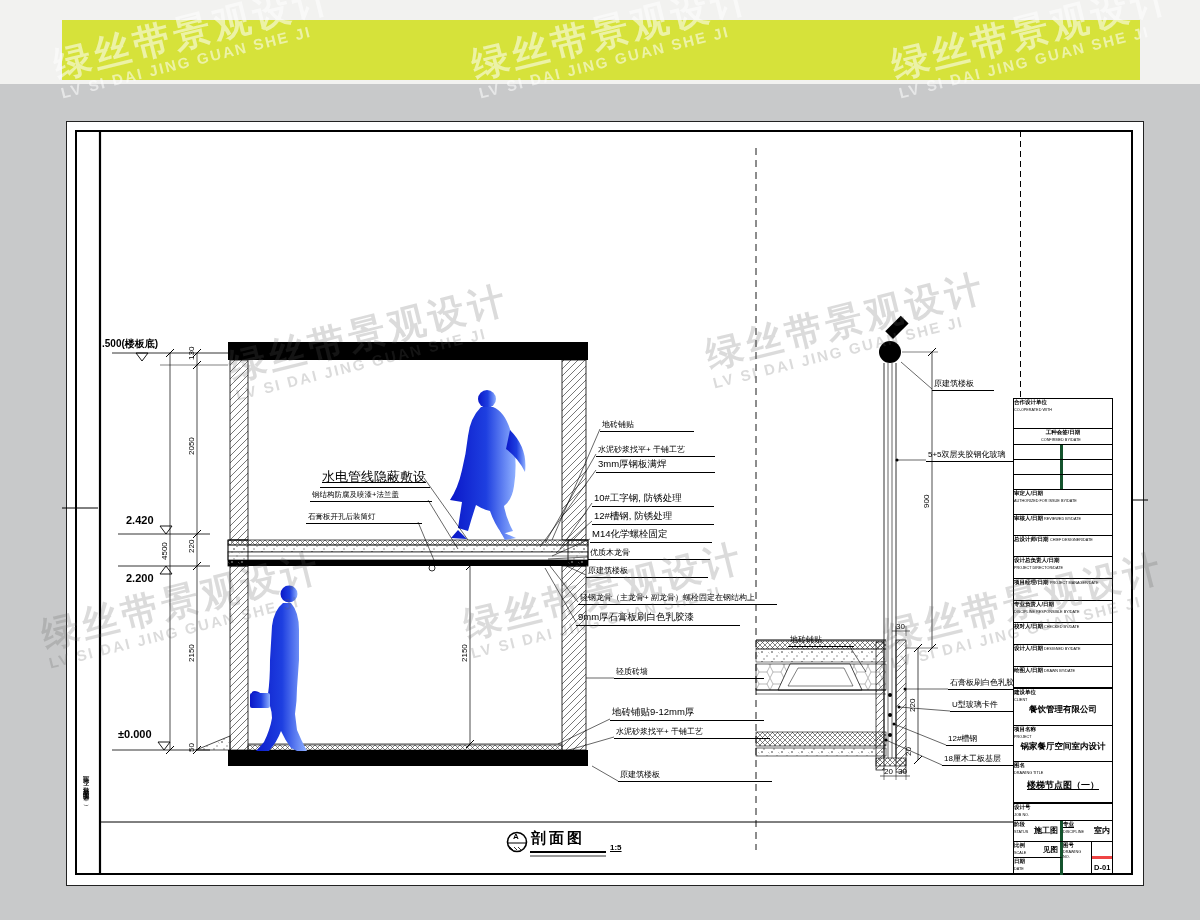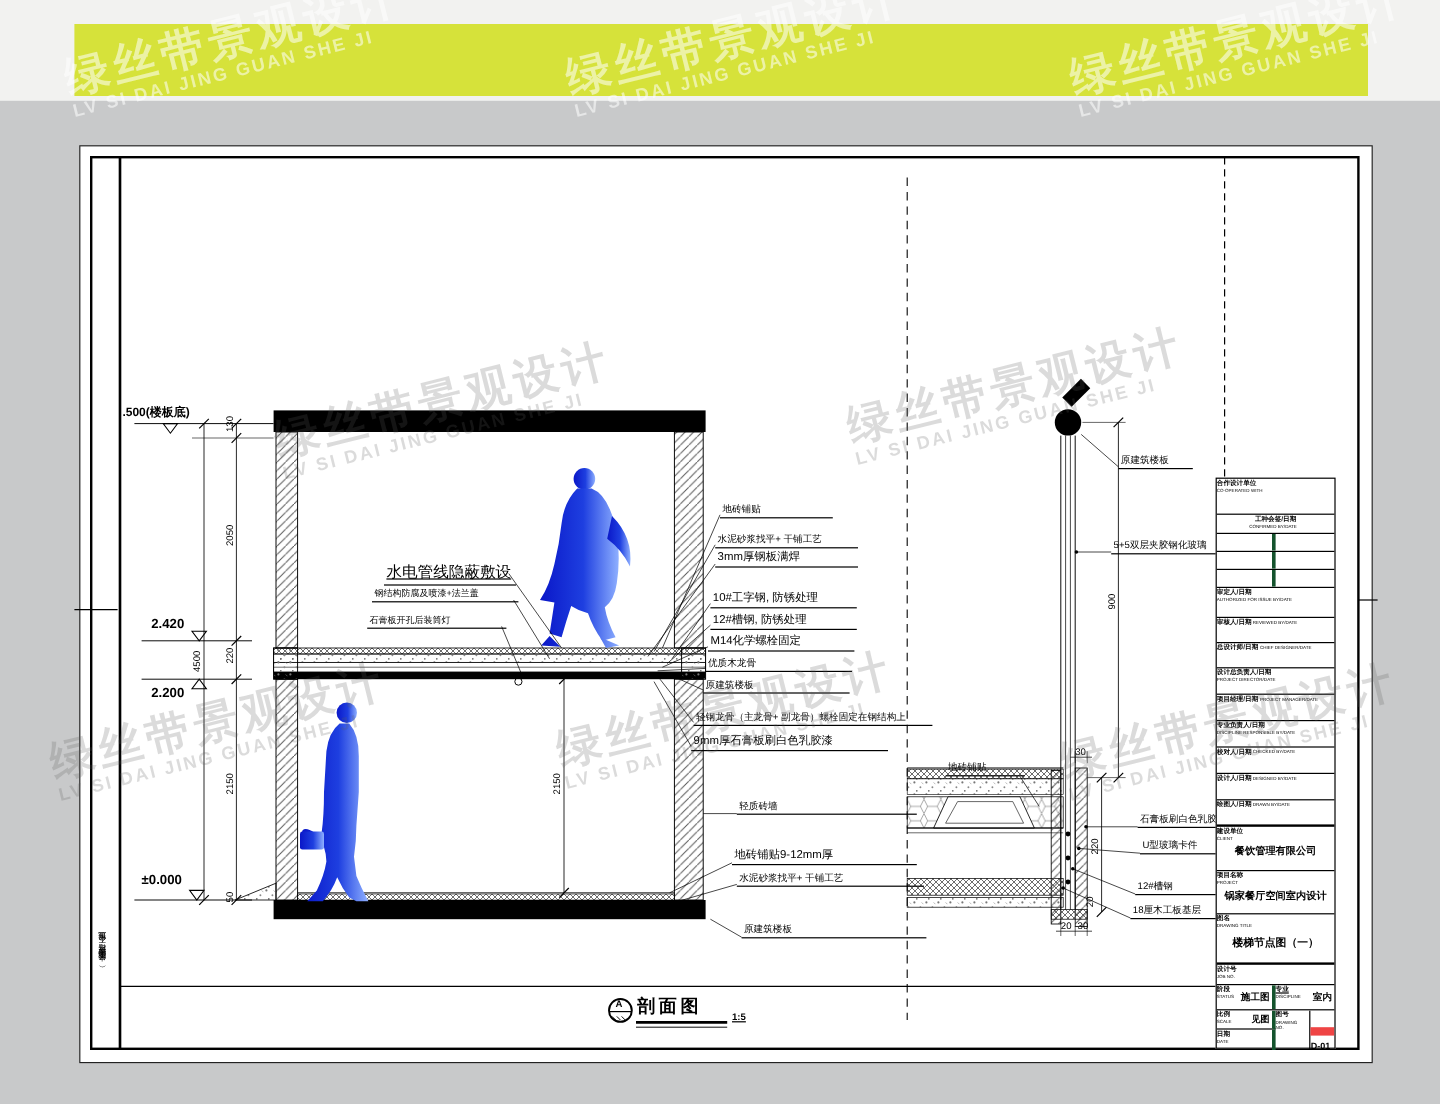--- a/index.html
+++ b/index.html
@@ -23,21 +23,21 @@
   .dimt{font-size:8px;fill:#000;}
   .note-v{position:absolute;writing-mode:vertical-rl;transform:rotate(180deg);
           font-size:6.5px;letter-spacing:1px;color:#000;z-index:5;}
   
   #tb{left:1013px;top:398px;width:100px;height:476px;border:1.5px solid #000;background:#fff;
       box-sizing:border-box;z-index:5;font-size:5px;}
   .tbrow{position:absolute;left:0;width:100%;border-bottom:1px solid #000;box-sizing:border-box;overflow:hidden;}
   .tcn{font-weight:bold;font-size:5.5px;}
   .ten{font-size:4.2px;transform-origin:left center;display:inline-block;transform:scale(.9);}
   .tval{display:block;text-align:center;font-weight:bold;font-size:8.5px;margin-top:2px;}
-  .tvalbig{display:block;text-align:center;font-weight:bold;font-size:9px;margin-top:4px;}
+  .tvalbig{display:block;text-align:center;font-weight:bold;font-size:9px;margin-top:4px;text-decoration:underline;}
   .halfL{position:absolute;left:0;top:0;width:50%;height:100%;border-right:3px solid #14532d;box-sizing:border-box;}
   .halfR{position:absolute;left:50%;top:0;width:50%;height:100%;box-sizing:border-box;text-decoration:underline;}
   #view-title-name{position:absolute;font-size:15px;font-weight:bold;letter-spacing:3px;z-index:5;}
   .small{font-size:8px;text-decoration:underline;}
 </style>
 </head>
 <body>
 
 <div id="stage">
 
@@ -341,22 +341,22 @@
     </div>
     <div class="tbrow" style="top:443px;height:33px;border-bottom:none;">
       <div class="halfL" style="height:16px;border-bottom:1px solid #000;"><span class="tcn">比例</span>
         <b style="font-size:7.5px;float:right;margin:3px 2px 0 0;">见图</b><br>
         <span class="ten">SCALE</span></div>
       <div class="halfL" style="top:16px;height:17px;border-bottom:none;"><span class="tcn">日期</span><br>
         <span class="ten">DATE</span></div>
       <div class="halfR" style="height:33px;">
         <div style="position:absolute;left:0;top:0;width:60%;height:100%;border-right:1px solid #000;box-sizing:border-box;">
           <span class="tcn">图号</span><br><span class="ten">DRAWING NO.</span></div>
-        <div style="position:absolute;left:60%;top:14px;width:40%;height:19px;border-top:7px solid #ef4444;box-sizing:border-box;
-                    text-align:left;font-weight:bold;font-size:7.5px;padding-top:4px;">D-01</div>
+        <div style="position:absolute;left:60%;top:14px;width:40%;height:19px;border-top:3px solid #ef4444;box-sizing:border-box;
+                    text-align:center;font-weight:bold;font-size:7.5px;padding-top:4px;">D-01</div>
       </div>
     </div>
   </div>
 
   <div class="wm wm-light" style="left:50px;top:48px;">
     <span class="cn">绿丝带景观设计</span>
       <span class="en">LV SI DAI JING GUAN SHE JI</span>
     </div>
   <div class="wm wm-light" style="left:468px;top:48px;">
     <span class="cn">绿丝带景观设计</span>

